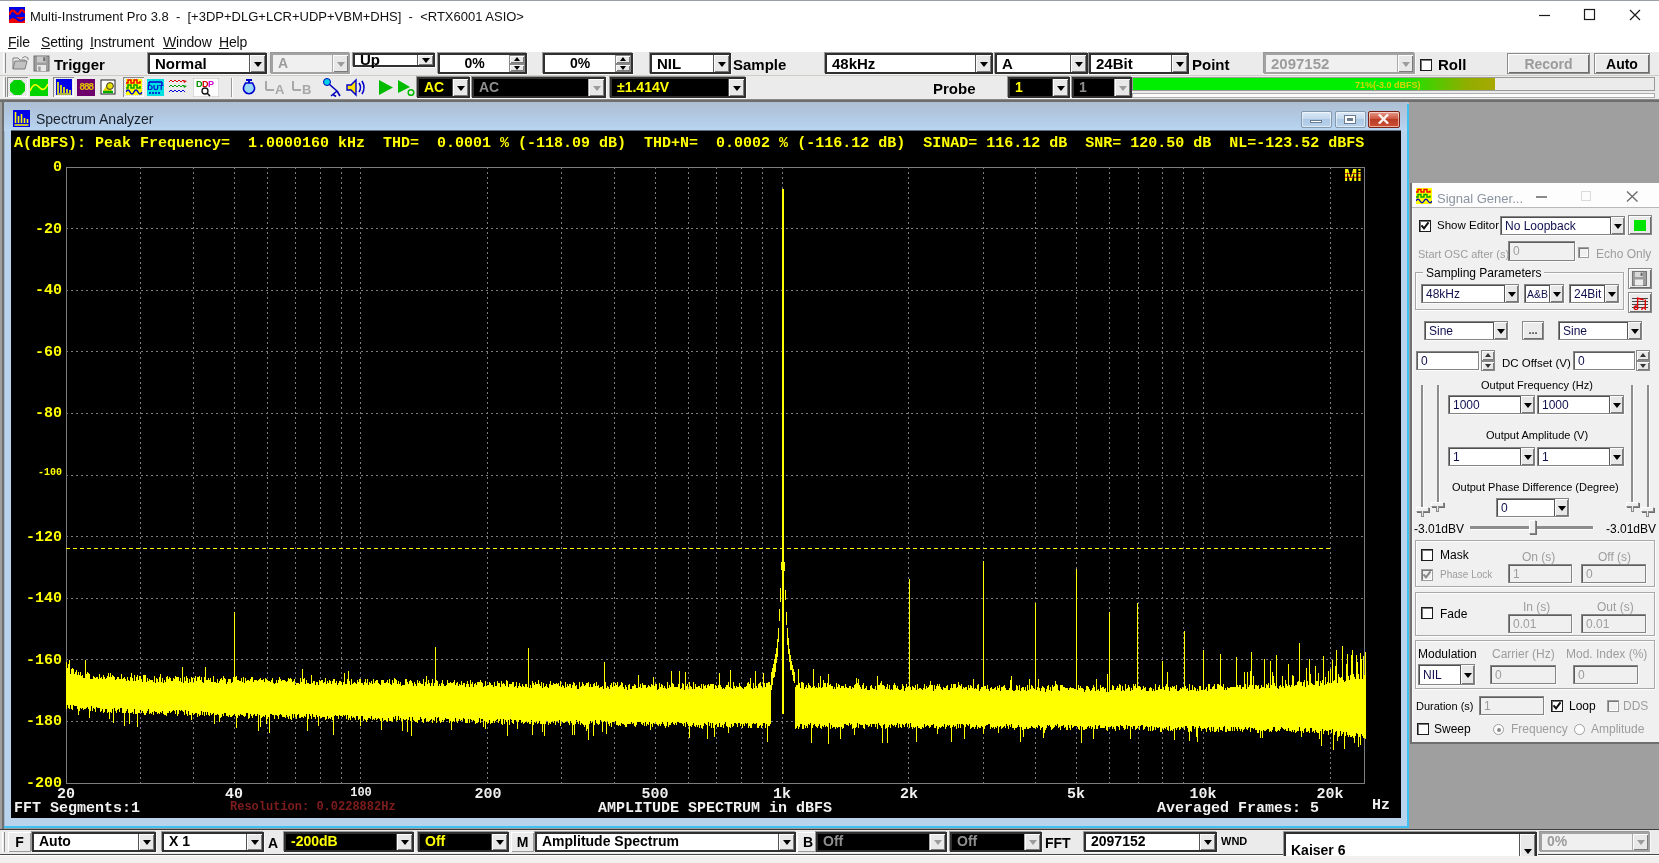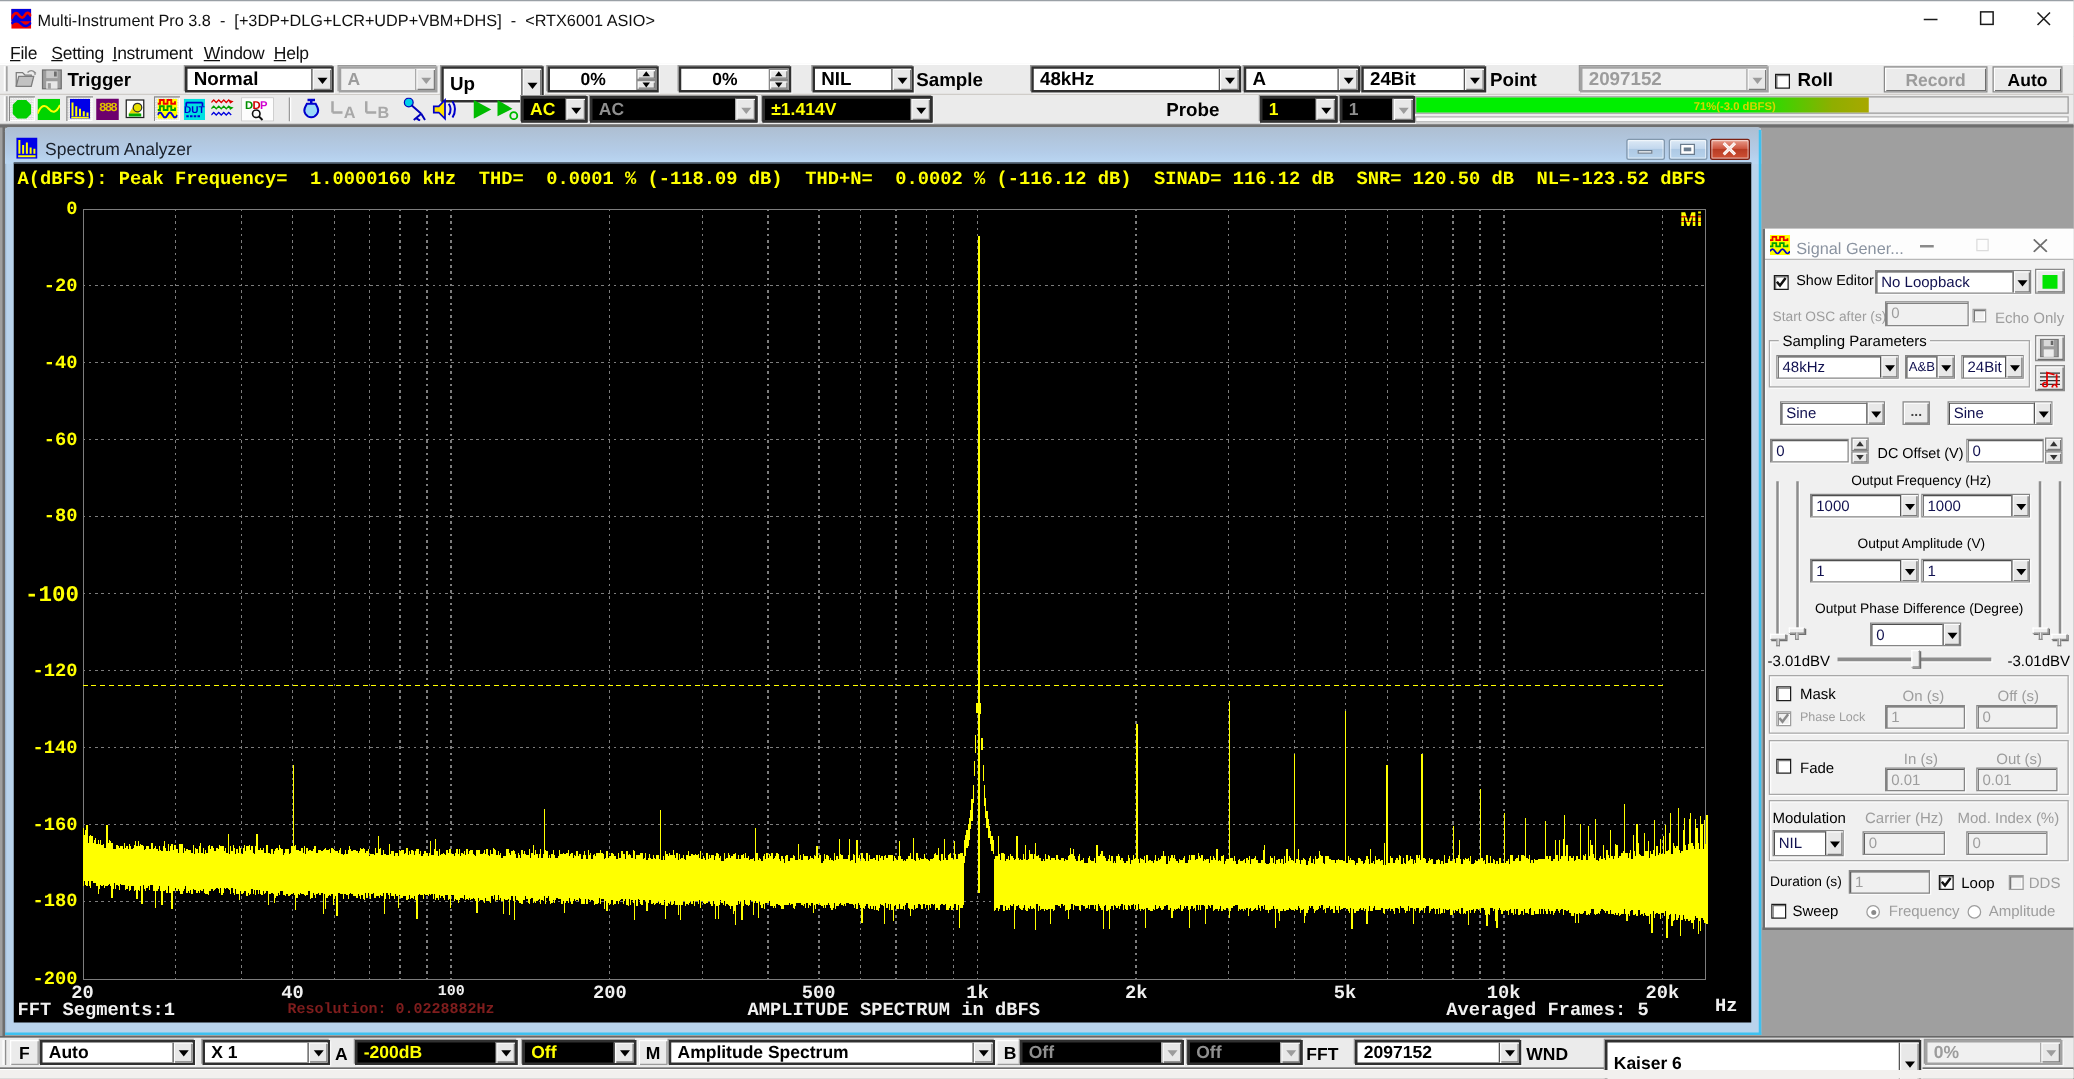--- a/index.html
+++ b/index.html
@@ -74,21 +74,21 @@
     <i class="arr">
       <b class="tri"></b>
     </i>
   </div>
 <div class="cw cwd" style="left:271px;top:53px;width:79px;height:21px;">
     <span style="position:absolute;left:5px;top:50%;transform:translateY(-54%);font-size:14px;font-weight:bold;color:#9c9c9c;white-space:nowrap">A</span>
     <i class="arr arrd">
       <b class="tri trid"></b>
     </i>
   </div>
-<div class="cw" style="left:353px;top:53px;width:82px;height:29px;">
+<div class="cw" style="left:353px;top:53px;width:82px;height:14px;">
     <span style="position:absolute;left:5px;top:50%;transform:translateY(-54%);font-size:15px;font-weight:bold;color:#000;white-space:nowrap">Up</span>
     <i class="arr">
       <b class="tri"></b>
     </i>
   </div>
 <div class="cw" style="left:438px;top:53px;width:89px;height:21px;">
     <span style="position:absolute;left:0;right:16px;top:50%;transform:translateY(-54%);font-size:14px;font-weight:bold;color:#000;text-align:center">0%</span>
     <i class="spcol">
       <b class="sp-u">
         <u class="tu"></u>
@@ -311,21 +311,21 @@
 <stop offset="1" stop-color="#ffff00"></stop>
       </linearGradient>
     </defs>
 <text x="1344" y="181" font-family="Liberation Sans" font-size="16" font-weight="bold" fill="url(#mi)">Mi</text>
 </svg>
 <div class="ab mono" style="left:20px;top:159px;width:42px;text-align:right;font-size:15px;color:#ffff00">0</div>
 <div class="ab mono" style="left:20px;top:221px;width:42px;text-align:right;font-size:15px;color:#ffff00">-20</div>
 <div class="ab mono" style="left:20px;top:282px;width:42px;text-align:right;font-size:15px;color:#ffff00">-40</div>
 <div class="ab mono" style="left:20px;top:344px;width:42px;text-align:right;font-size:15px;color:#ffff00">-60</div>
 <div class="ab mono" style="left:20px;top:405px;width:42px;text-align:right;font-size:15px;color:#ffff00">-80</div>
-<div class="ab mono" style="left:20px;top:467px;width:42px;text-align:right;font-size:18px;color:#ffff00">-100</div>
+<div class="ab mono" style="left:20px;top:467px;width:42px;text-align:right;font-size:10px;color:#ffff00">-100</div>
 <div class="ab mono" style="left:20px;top:529px;width:42px;text-align:right;font-size:15px;color:#ffff00">-120</div>
 <div class="ab mono" style="left:20px;top:590px;width:42px;text-align:right;font-size:15px;color:#ffff00">-140</div>
 <div class="ab mono" style="left:20px;top:652px;width:42px;text-align:right;font-size:15px;color:#ffff00">-160</div>
 <div class="ab mono" style="left:20px;top:713px;width:42px;text-align:right;font-size:15px;color:#ffff00">-180</div>
 <div class="ab mono" style="left:20px;top:775px;width:42px;text-align:right;font-size:15px;color:#ffff00">-200</div>
 <div class="ab mono" style="left:26px;top:786px;width:80px;text-align:center;font-size:15px;color:#f0f0f0">20</div>
 <div class="ab mono" style="left:194px;top:786px;width:80px;text-align:center;font-size:15px;color:#f0f0f0">40</div>
 <div class="ab mono" style="left:321px;top:786px;width:80px;text-align:center;font-size:12px;color:#f0f0f0">100</div>
 <div class="ab mono" style="left:448px;top:786px;width:80px;text-align:center;font-size:15px;color:#f0f0f0">200</div>
 <div class="ab mono" style="left:615px;top:786px;width:80px;text-align:center;font-size:15px;color:#f0f0f0">500</div>
@@ -605,21 +605,21 @@
       <b class="tri trid"></b>
     </i>
   </div>
 <div class="ab" style="left:1045px;top:835px;font-size:14px;font-weight:bold;color:#000;white-space:nowrap;">FFT</div>
 <div class="cw" style="left:1084px;top:832px;width:133px;height:20px;">
     <span style="position:absolute;left:5px;top:50%;transform:translateY(-54%);font-size:14px;font-weight:bold;color:#000;white-space:nowrap">2097152</span>
     <i class="arr">
       <b class="tri"></b>
     </i>
   </div>
-<div class="ab" style="left:1221px;top:835px;font-size:14px;font-weight:bold;color:#000;white-space:nowrap;">WND</div>
+<div class="ab" style="left:1221px;top:835px;font-size:11px;font-weight:bold;color:#000;white-space:nowrap;">WND</div>
 <div class="cw" style="left:1284px;top:832px;width:253px;height:37px;">
     <span style="position:absolute;left:5px;top:50%;transform:translateY(-54%);font-size:14px;font-weight:bold;color:#000;white-space:nowrap">Kaiser 6</span>
     <i class="arr">
       <b class="tri"></b>
     </i>
   </div>
 <div class="cw cwd" style="left:1540px;top:832px;width:110px;height:20px;">
     <span style="position:absolute;left:5px;top:50%;transform:translateY(-54%);font-size:14px;font-weight:bold;color:#9c9c9c;white-space:nowrap">0%</span>
     <i class="arr arrd">
       <b class="tri trid"></b>

